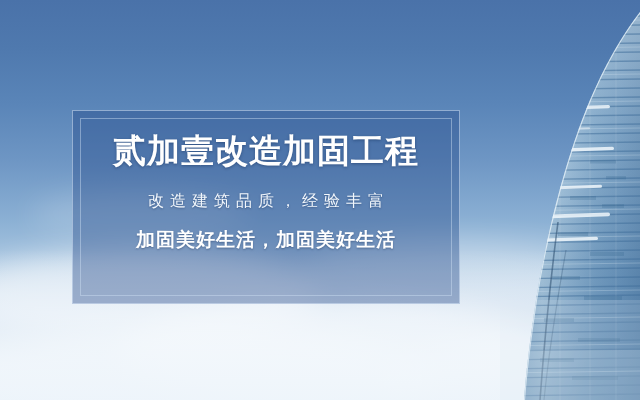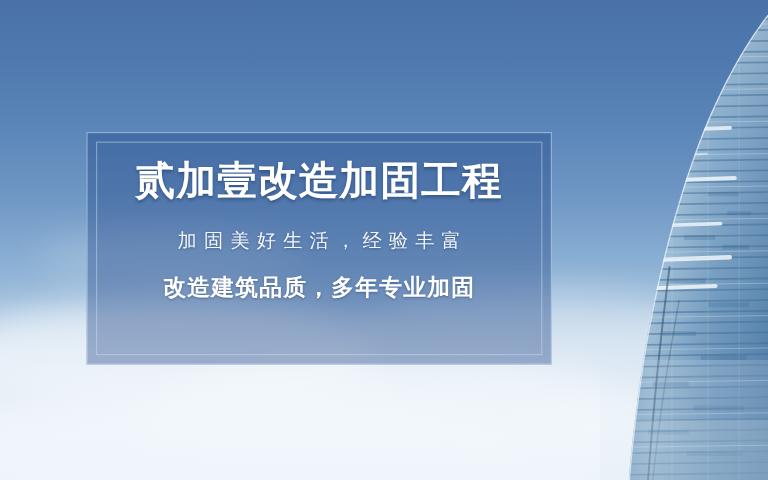--- a/index.html
+++ b/index.html
@@ -317,18 +317,18 @@
 
       <rect x="60" y="300" width="140" height="100" fill="#dceaf5" opacity="0.18"></rect>
       <rect x="60" y="350" width="140" height="50" fill="#e6f0f8" opacity="0.16"></rect>
     </svg>
   </div>
 
   <div class="panel">
     <div class="panel-inner-line"></div>
     <div class="panel-content">
       <div class="headline">贰加壹改造加固工程</div>
-      <div class="subline">加固美好生活，经验丰富</div>
-      <div class="tagline">改造建筑品质，多年专业加固</div>
+      <div class="subline">改造建筑品质，经验丰富</div>
+      <div class="tagline">加固美好生活，加固美好生活</div>
     </div>
   </div>
 
 </div>
 
 </body></html>

